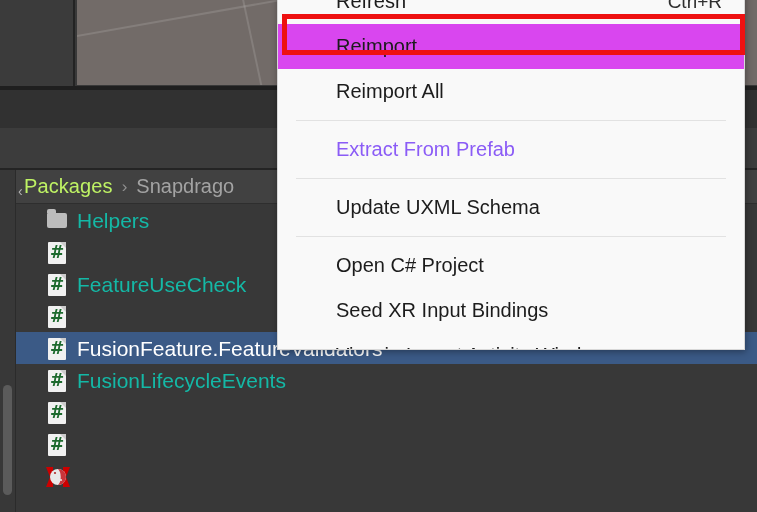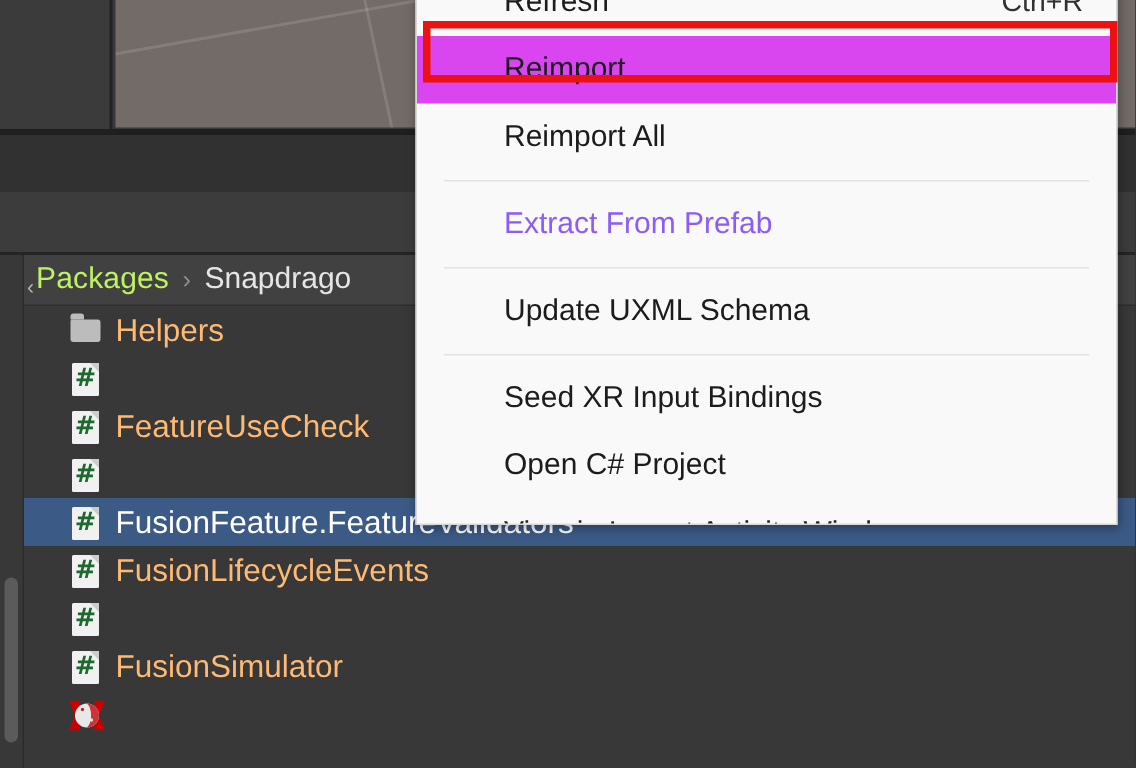--- a/index.html
+++ b/index.html
@@ -111,21 +111,21 @@
     color: #bef264;
     font-size: 20px;
     letter-spacing: 0.1px;
   }
   .crumb-sep {
     color: #8f8f8f;
     font-size: 17px;
     margin: 0 9px;
   }
   .crumb-tail {
-    color: #e5e5e5;
+    color: #a3a3a3;
     font-size: 20px;
   }
   .bc-arrow {
     position: absolute;
     left: 2px; top: 13px;
     color: #b5b5b5;
     font-size: 14px;
   }
 
   .file-list {
@@ -139,21 +139,21 @@
     height: 32px;
     display: flex;
     align-items: center;
     padding-left: 30px;
     box-sizing: border-box;
   }
   .file-row.selected {
     background: #3b5a86;
   }
   .file-label {
-    color: #fdba74;
+    color: #14b8a6;
     font-size: 21px;
     white-space: nowrap;
     margin-left: 9px;
     line-height: 1;
   }
   .file-row.selected .file-label { color: #ffffff; }
 
   
   .icon-wrap {
     width: 22px; height: 25px;
@@ -345,21 +345,20 @@
                 <span>#</span>
               </span>
             </span>
           </div>
           <div class="file-row">
             <span class="icon-wrap">
               <span class="icon-cs">
                 <span>#</span>
               </span>
             </span>
-            <span class="file-label">FusionSimulator</span>
           </div>
           <div class="file-row">
             <span class="icon-wrap">
               <svg class="icon-prefab" viewBox="0 0 24 20" xmlns="http://www.w3.org/2000/svg">
                 <polygon points="0,0 7,0 7,20 0,20 4,10" fill="#cc0000"></polygon>
                 <polygon points="24,0 17,0 17,20 24,20 20,10" fill="#cc0000"></polygon>
                 <circle cx="12" cy="10" r="8" fill="#e8e8e8"></circle>
                 <path d="M12 2 A8 8 0 0 1 12 18 A5 9 0 0 0 12 2 Z" fill="#c9343a"></path>
                 <circle cx="9" cy="6" r="1.1" fill="#b02a2a"></circle>
                 <circle cx="15" cy="13" r="1.1" fill="#f0dede"></circle>
@@ -385,25 +384,25 @@
       <div class="menu-sep"></div>
       <div class="menu-item disabled">
         <span>Extract From Prefab</span>
       </div>
       <div class="menu-sep"></div>
       <div class="menu-item">
         <span>Update UXML Schema</span>
       </div>
       <div class="menu-sep"></div>
       <div class="menu-item">
+        <span>Open C# Project</span>
+      </div>
+      <div class="menu-item">
         <span>Seed XR Input Bindings</span>
       </div>
       <div class="menu-item">
-        <span>Open C# Project</span>
-      </div>
-      <div class="menu-item">
         <span>View in Import Activity Window</span>
       </div>
     </div>
 
   <div class="red-box"></div>
 
 </div>
 
 </body></html>

